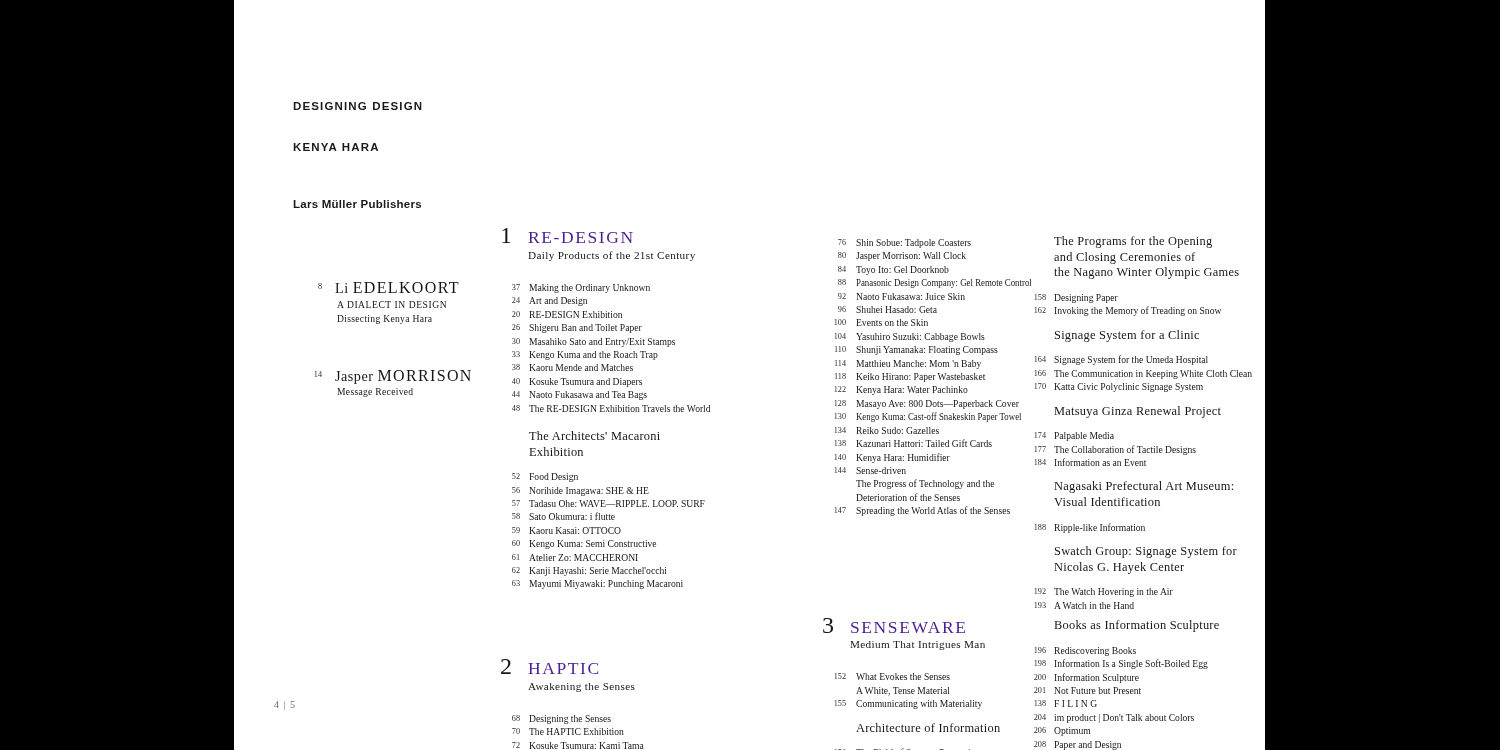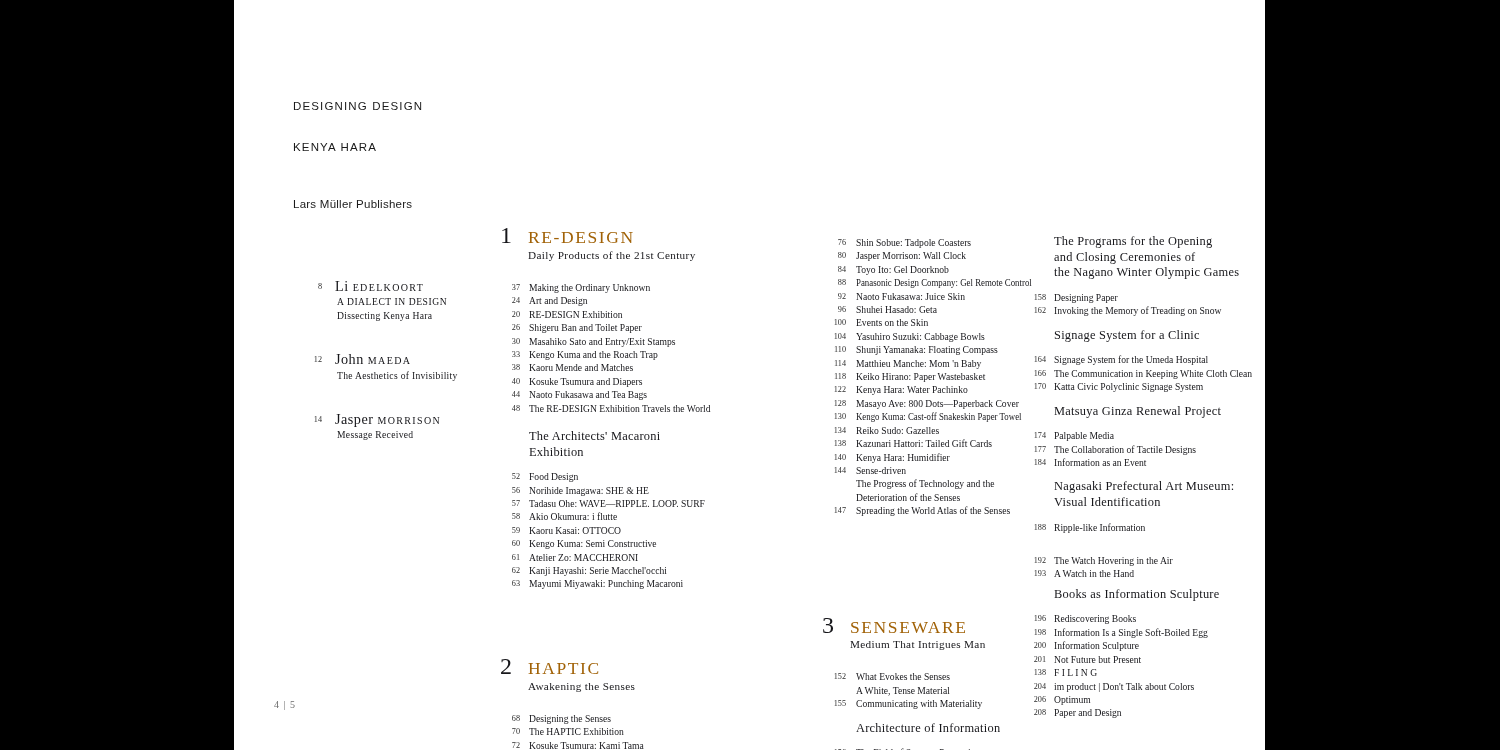--- a/index.html
+++ b/index.html
@@ -27,21 +27,21 @@
 
   
   .masthead {
     position: absolute;
     left: 59px;
     top: 100px;
     width: 420px;
   }
   .mast-line {
     font-family: "Liberation Sans", sans-serif;
-    font-weight: normal;
+    font-weight: bold;
     font-size: 11.5px;
     letter-spacing: 1.15px;
     color: #1a1a1a;
     white-space: nowrap;
   }
   .mast-title { position: absolute; left: 0; top: 0; }
   .mast-author { position: absolute; left: 0; top: 41px; }
   .mast-publisher {
     position: absolute; left: 0; top: 98px;
     letter-spacing: 0.25px;
@@ -84,21 +84,21 @@
     font-size: 24px;
     font-weight: normal;
     color: #16161a;
     line-height: 1;
   }
   .part-title {
     margin-left: 28px;
     font-family: "Liberation Serif", serif;
     font-size: 17.5px;
     letter-spacing: 1.6px;
-    color: #a16207;
+    color: #4c1d95;
     line-height: 1.08;
     white-space: nowrap;
   }
   .part-sub {
     margin-left: 28px;
     font-family: "Liberation Serif", serif;
     font-size: 11.2px;
     letter-spacing: 0.35px;
     color: #16161a;
     margin-top: 2px;
@@ -162,21 +162,21 @@
   }
   .contrib .cname {
     margin-left: 35px;
     font-family: "Liberation Serif", serif;
     font-size: 14.2px;
     letter-spacing: 0.5px;
     color: #16161a;
     line-height: 1.22;
     white-space: nowrap;
   }
-  .contrib .cname .sur { font-size: 10px; letter-spacing: 1.35px; }
+  .contrib .cname .sur { font-size: 16px; letter-spacing: 1.35px; }
   .contrib .csub {
     margin-left: 37px;
     font-family: "Liberation Serif", serif;
     font-size: 9.6px;
     letter-spacing: 0.3px;
     color: #16161a;
     line-height: 14px;
     white-space: nowrap;
   }
   .contrib .csub.caps { letter-spacing: 0.55px; }
@@ -208,25 +208,20 @@
 
       <div class="contrib">
         <div class="cnum">8</div>
         <div class="cname"><span>Li </span><span class="sur">EDELKOORT</span></div>
         <div class="csub caps">A DIALECT IN DESIGN</div>
         <div class="csub">Dissecting Kenya Hara</div>
       </div>
 
       <div class="sp12"></div>
 
-      <div class="contrib">
-        <div class="cnum">12</div>
-        <div class="cname"><span>John </span><span class="sur">MAEDA</span></div>
-        <div class="csub">The Aesthetics of Invisibility</div>
-      </div>
 
       <div class="sp12"></div>
 
       <div class="contrib">
         <div class="cnum">14</div>
         <div class="cname"><span>Jasper </span><span class="sur">MORRISON</span></div>
         <div class="csub">Message Received</div>
       </div>
 
       <div class="sp12"></div>
@@ -295,21 +290,21 @@
       <div class="entry">
           <span class="num">56</span>
           <span class="txt">Norihide Imagawa: SHE &amp; HE</span>
         </div>
       <div class="entry">
           <span class="num">57</span>
           <span class="txt">Tadasu Ohe: WAVE—RIPPLE. LOOP. SURF</span>
         </div>
       <div class="entry">
           <span class="num">58</span>
-          <span class="txt">Akio Okumura: i flutte</span>
+          <span class="txt">Sato Okumura: i flutte</span>
         </div>
       <div class="entry">
           <span class="num">59</span>
           <span class="txt">Kaoru Kasai: OTTOCO</span>
         </div>
       <div class="entry">
           <span class="num">60</span>
           <span class="txt">Kengo Kuma: Semi Constructive</span>
         </div>
       <div class="entry">
@@ -525,20 +520,24 @@
         <div>Visual Identification</div>
       </div>
       <div class="sp10"></div>
 
       <div class="entry">
           <span class="num">188</span>
           <span class="txt">Ripple-like Information</span>
         </div>
 
       <div class="sp10"></div>
+      <div class="subhead indent-c4">
+        <div>Swatch Group: Signage System for</div>
+        <div>Nicolas G. Hayek Center</div>
+      </div>
       <div class="sp10"></div>
 
       <div class="entry">
           <span class="num">192</span>
           <span class="txt">The Watch Hovering in the Air</span>
         </div>
       <div class="entry">
           <span class="num">193</span>
           <span class="txt">A Watch in the Hand</span>
         </div>

